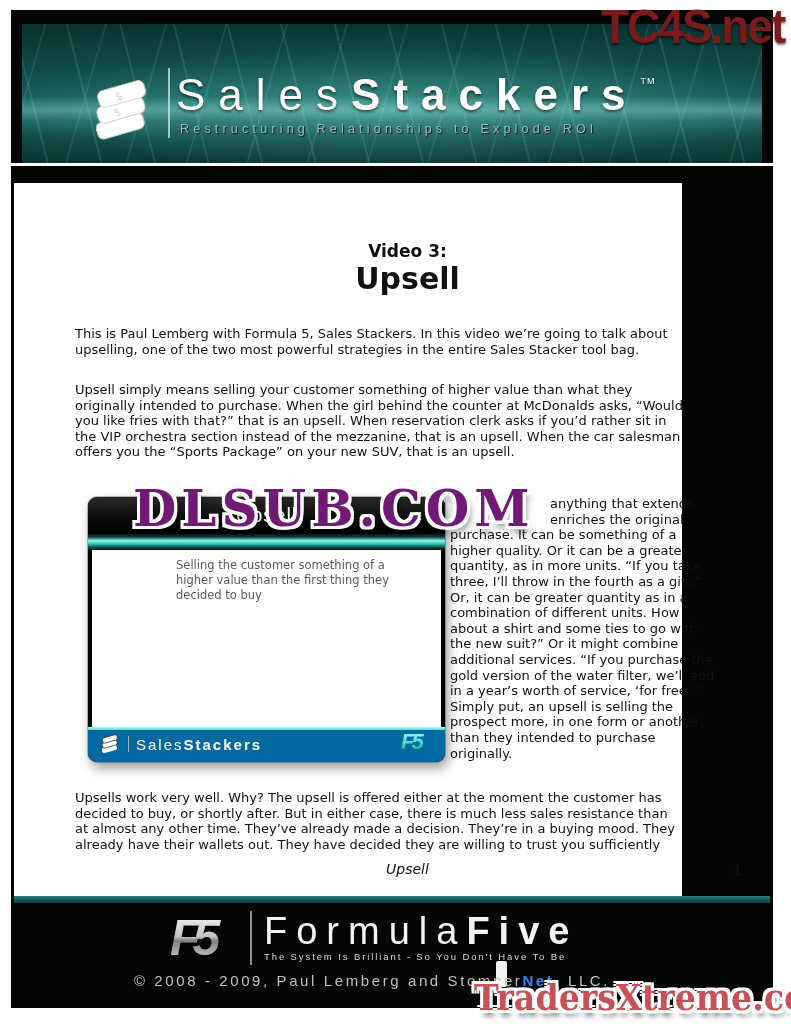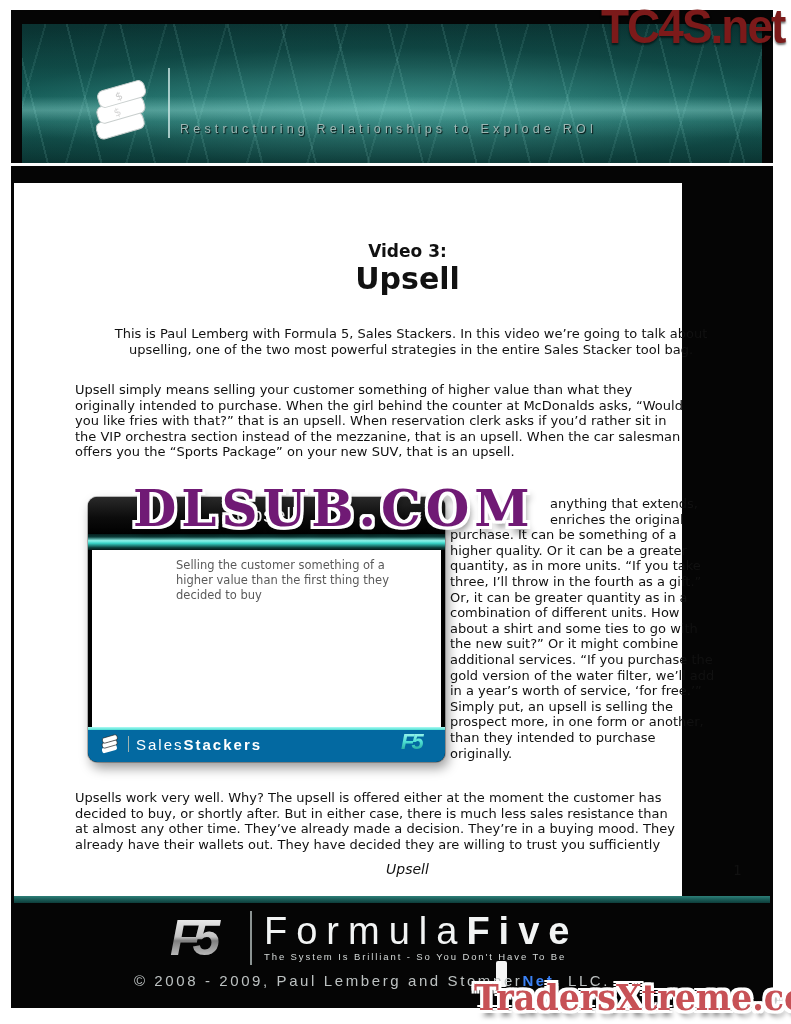--- a/index.html
+++ b/index.html
@@ -29,21 +29,21 @@
            font-family:"Liberation Sans",sans-serif;font-size:12.5px;letter-spacing:4.2px;
            text-shadow:1px 1px 1px rgba(0,0,0,.8);}
   .sep-white{position:absolute;left:0;top:153px;width:762px;height:3px;background:#fdfdfd;}
 
   
   .content{position:absolute;left:3px;top:173px;width:668px;height:713px;background:#fff;}
   .heading{position:absolute;left:61px;top:58px;width:665px;text-align:center;}
   .kicker{font-size:17px;font-weight:bold;line-height:20px;}
   .title{font-size:30px;font-weight:bold;line-height:36px;}
   .para{position:absolute;left:61px;width:672px;font-size:13px;line-height:15.6px;white-space:nowrap;}
-  .p1{top:143px;text-align:center;}
+  .p1{top:143px;}
   .p2{top:199px;}
   .p3{top:607px;}
   .wrap{position:absolute;left:436px;top:313px;width:312px;font-size:13px;line-height:15.6px;white-space:nowrap;}
   .wrap-head{padding-left:100px;}
   .doc-footer-label{position:absolute;left:61px;top:678px;width:665px;text-align:center;
                     font-style:italic;font-size:14px;}
   .page-num{position:absolute;left:719px;top:679px;font-family:"DejaVu Sans Mono",monospace;font-size:14px;}
 
   
   .slide{position:absolute;left:74px;top:314px;width:357px;height:265px;background:#000;
@@ -105,20 +105,21 @@
       <svg class="cards-icon" width="76" height="68" viewBox="0 0 76 68">
         <g transform="rotate(-16 38 34)">
           <rect x="8" y="40" width="48" height="17" rx="6" fill="#ffffff" stroke="#c9cfce" stroke-width="1"></rect>
           <rect x="13" y="25" width="48" height="17" rx="6" fill="#ffffff" stroke="#c9cfce" stroke-width="1"></rect>
           <rect x="18" y="10" width="48" height="17" rx="6" fill="#ffffff" stroke="#c9cfce" stroke-width="1"></rect>
           <text x="36" y="24" font-family="DejaVu Sans, sans-serif" font-size="11" fill="#cfcfcf" transform="rotate(-8 36 24)">$</text>
           <text x="30" y="39" font-family="DejaVu Sans, sans-serif" font-size="11" fill="#d8d8d8" transform="rotate(-8 30 39)">$</text>
         </g>
       </svg>
       <div class="banner-divider"></div>
+      <div class="brand"><span class="thin">Sales</span><span class="bold">Stackers</span><span class="tm">TM</span></div>
       <div class="tagline">Restructuring Relationships to Explode ROI</div>
     </div>
     <div class="sep-white"></div>
 
     <div class="content">
       <div class="heading">
         <div class="kicker">Video 3:</div>
         <div class="title">Upsell</div>
       </div>
 

